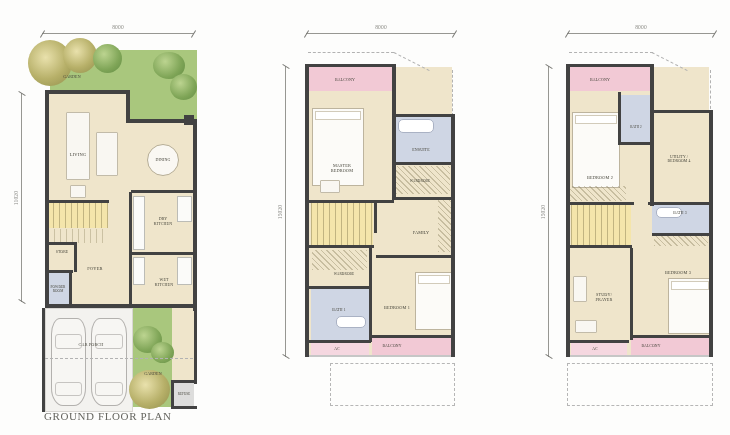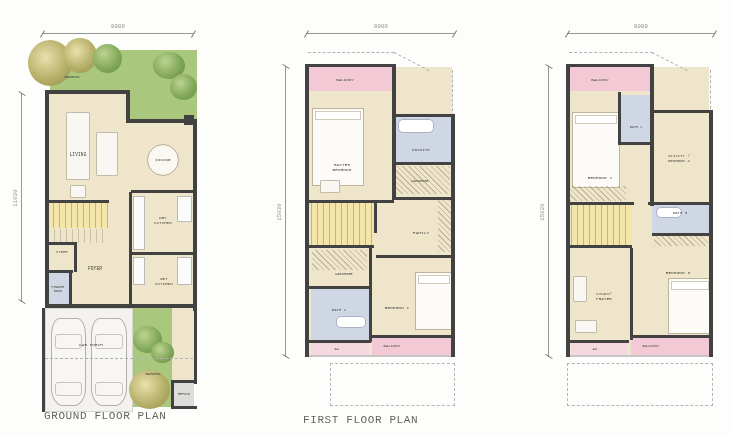--- a/index.html
+++ b/index.html
@@ -1,18 +1,18 @@
 <!DOCTYPE html>
 <html><head>
 <meta charset="utf-8">
 <style>
   html,body{margin:0;padding:0;background:#ffffff;}
   #canvas{
     position:relative;width:730px;height:435px;background:#fdfdfc;
-    font-family:Liberation Mono, monospace;overflow:hidden;
+    font-family:Liberation Serif, serif;overflow:hidden;
   }
   .plan{position:absolute;left:0;top:0;width:730px;height:435px;}
   .rect{position:absolute;box-sizing:border-box;}
   
   .f-room{background:var(--room);}
   .f-balcony{background:var(--balcony);}
   .f-ac{background:var(--ac);}
   .f-bath{background:var(--bath);}
   .f-garden{background:var(--garden);}
   .f-porch{background:var(--porch);border:1px solid #d8d6d2;}
@@ -175,21 +175,20 @@
       <div class="rlabel" style="left: 421px; top: 233px; transform: translate(-50%, -50%) scale(0.43);">FAMILY</div>
       <div class="rlabel" style="left: 344px; top: 274px; transform: translate(-50%, -50%) scale(0.35);">WARDROBE</div>
       <div class="rlabel" style="left: 339px; top: 310px; transform: translate(-50%, -50%) scale(0.38);">BATH 1</div>
       <div class="rlabel" style="left: 397px; top: 308px; transform: translate(-50%, -50%) scale(0.43);">BEDROOM 1</div>
       <div class="rlabel" style="left: 337px; top: 349px; transform: translate(-50%, -50%) scale(0.38);">AC</div>
       <div class="rlabel" style="left: 392px; top: 346px; transform: translate(-50%, -50%) scale(0.38);">BALCONY</div>
       <div class="dim-h" style="left: 306px; top: 33px; width: 149px;"></div>
       <div class="dlabel" style="left: 380.5px; top: 27px; transform: translate(-50%, -50%) scale(0.55);">8000</div>
       <div class="dim-v" style="left: 285px; top: 66px; height: 291px;"></div>
       <div class="dlabel" style="left: 280px; top: 211.5px; transform: translate(-50%, -50%) rotate(-90deg) scale(0.55);">15020</div>
-      <div class="ptitle" style="left: 303px; top: 414px;">FIRST FLOOR PLAN</div>
     </div>
     <div class="plan">
       <div class="rect f-room" style="left: 570px; top: 67px; width: 139px; height: 288px;"></div>
       <div class="rect f-balcony" style="left: 570px; top: 67px; width: 80px; height: 24px;"></div>
       <div class="rect f-bath" style="left: 621px; top: 95px; width: 30px; height: 48px;"></div>
       <div class="rect f-stairs" style="left: 571px; top: 203px; width: 60px; height: 42px;"></div>
       <div class="rect f-bath" style="left: 652px; top: 205px; width: 57px; height: 29px;"></div>
       <div class="rect f-ac" style="left: 571px; top: 343px; width: 56px; height: 12px;"></div>
       <div class="rect f-balcony" style="left: 631px; top: 338px; width: 78px; height: 17px;"></div>
       <div class="rect bed" style="left: 572px; top: 112px; width: 48px; height: 76px;"></div>

